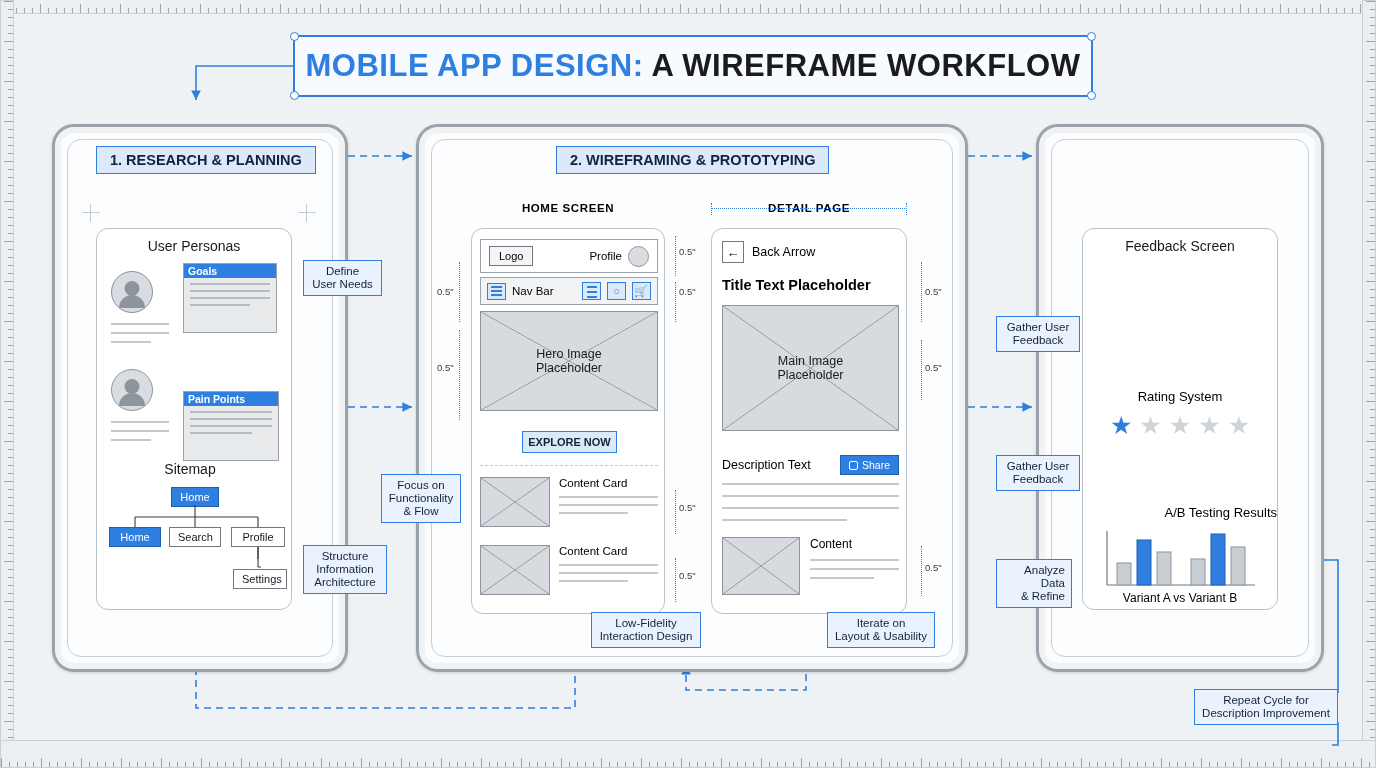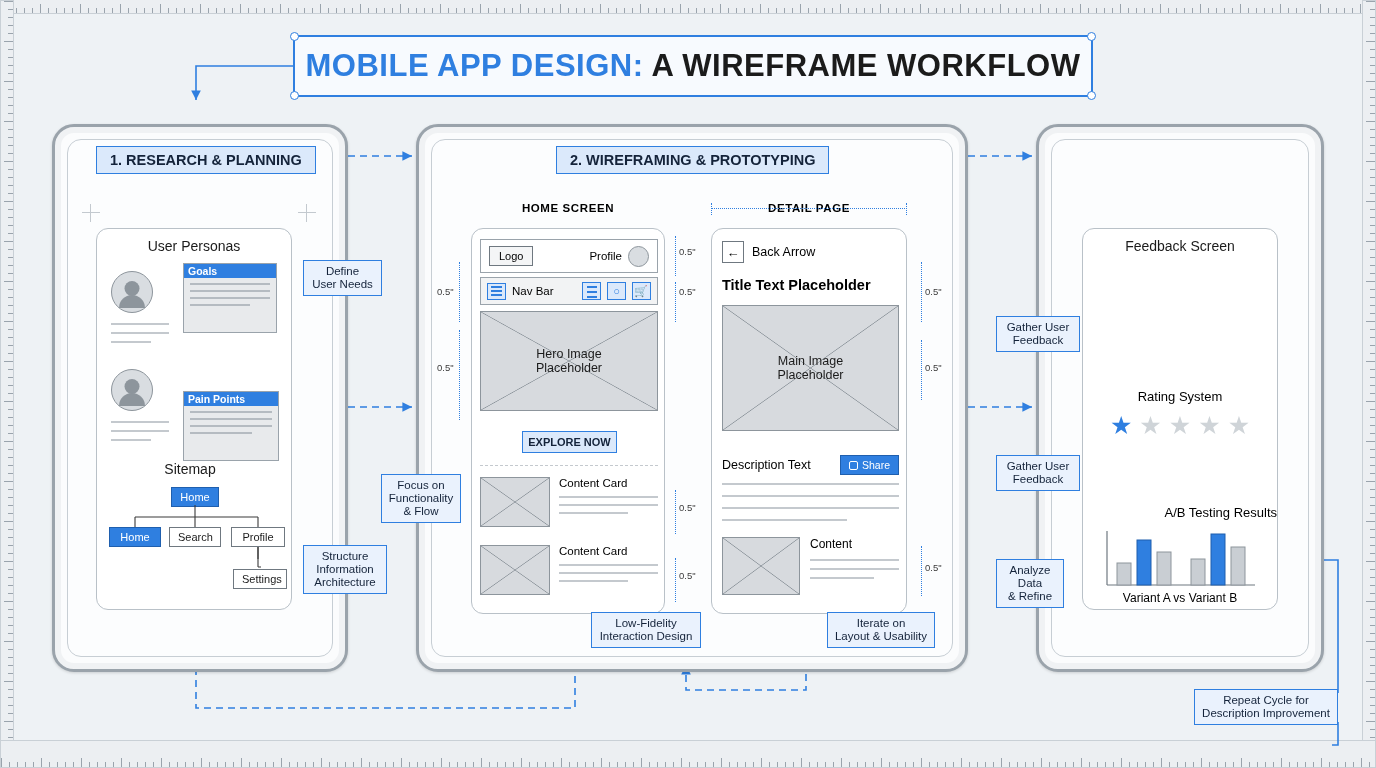--- a/index.html
+++ b/index.html
@@ -922,18 +922,18 @@
         <rect x="126" y="18" width="14" height="38" fill="#c9ced3" stroke="#8d959c" stroke-width="1"></rect>
       </svg>
     </div>
     <div style="position:absolute; left:0; right:0; top:362px; text-align:center; font-size:12px;">Variant A vs Variant B</div>
   </div>
 
   <div class="callout" style="left:996px; top:316px; width:84px;">Gather User
 Feedback</div>
   <div class="callout" style="left:996px; top:455px; width:84px;">Gather User
 Feedback</div>
-  <div class="callout" style="left:996px; top:559px; width:68px;">Analyze Data
+  <div class="callout" style="left:996px; top:559px; width:76px;text-align:right;">Analyze Data
 &amp; Refine</div>
   <div class="callout" style="left:1194px; top:689px; width:144px;">Repeat Cycle for
 Description Improvement</div>
 
 </div>
 
 </body></html>

